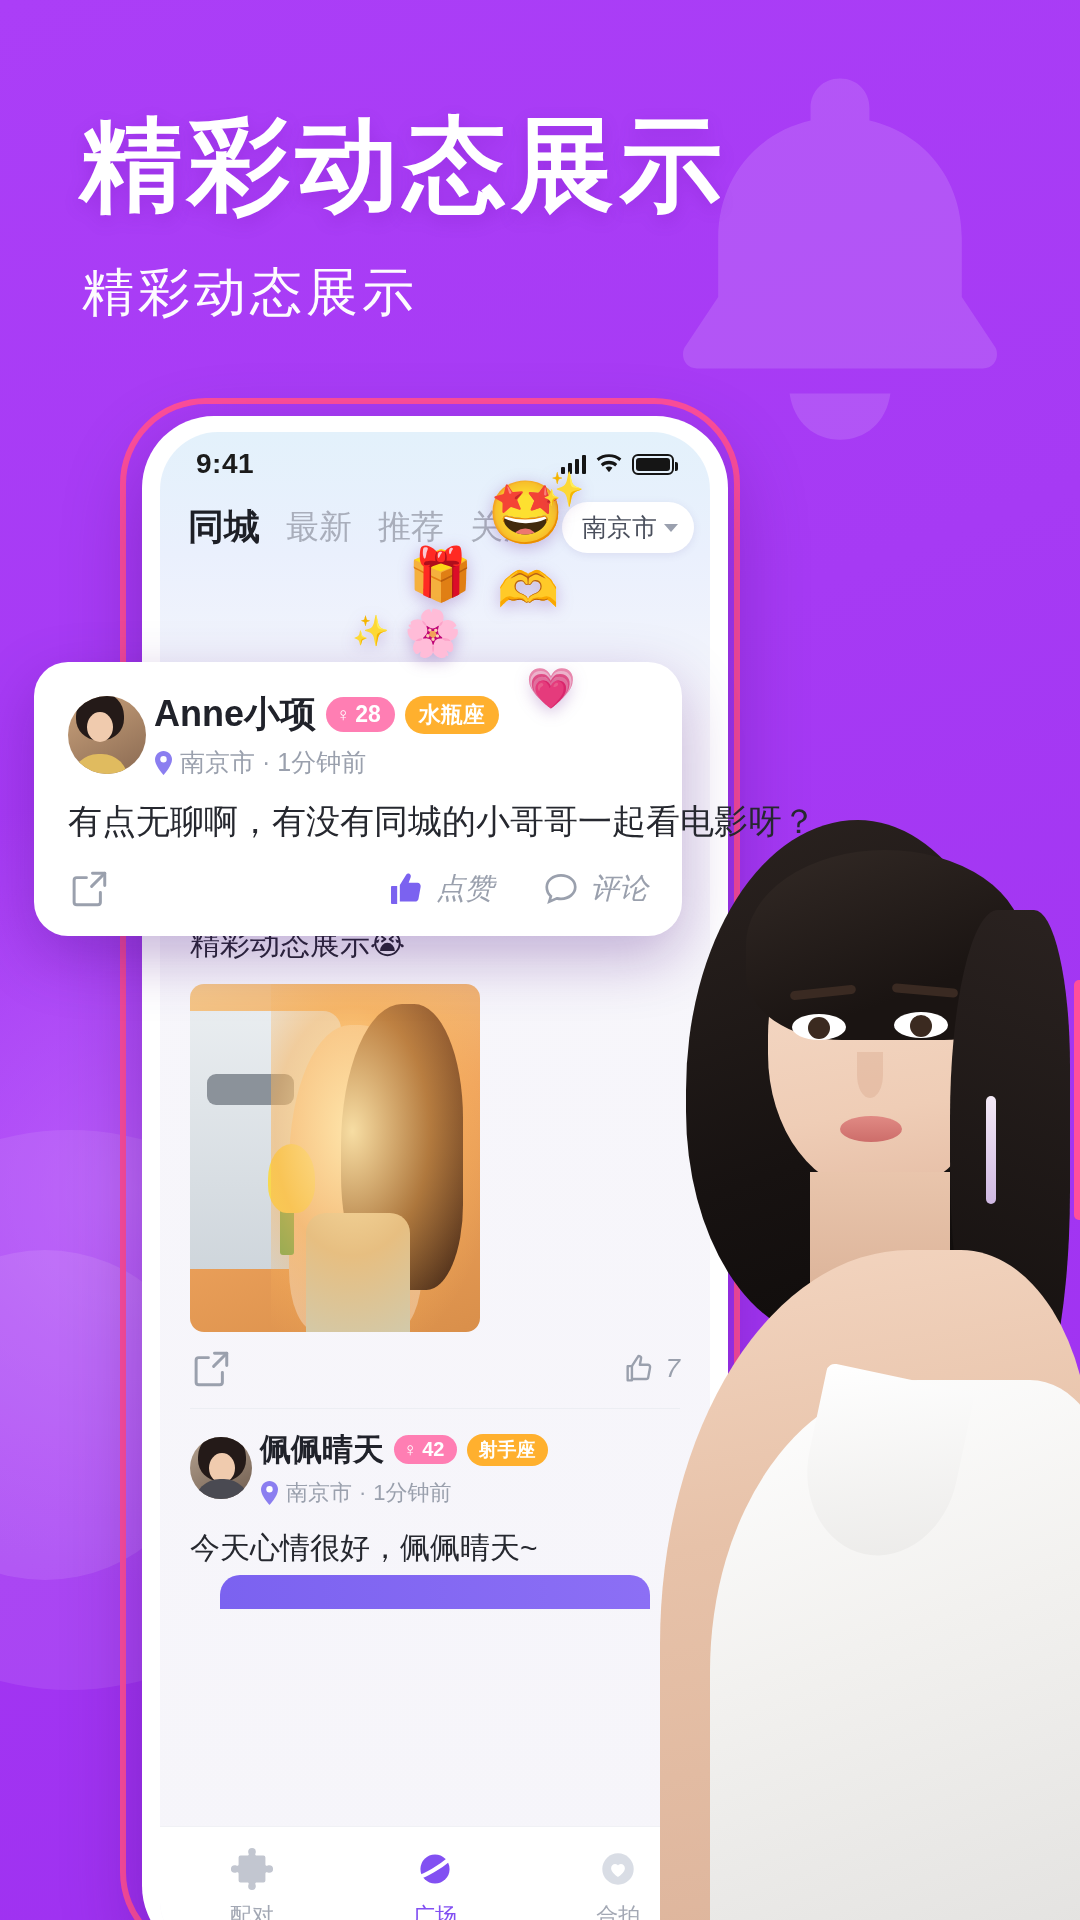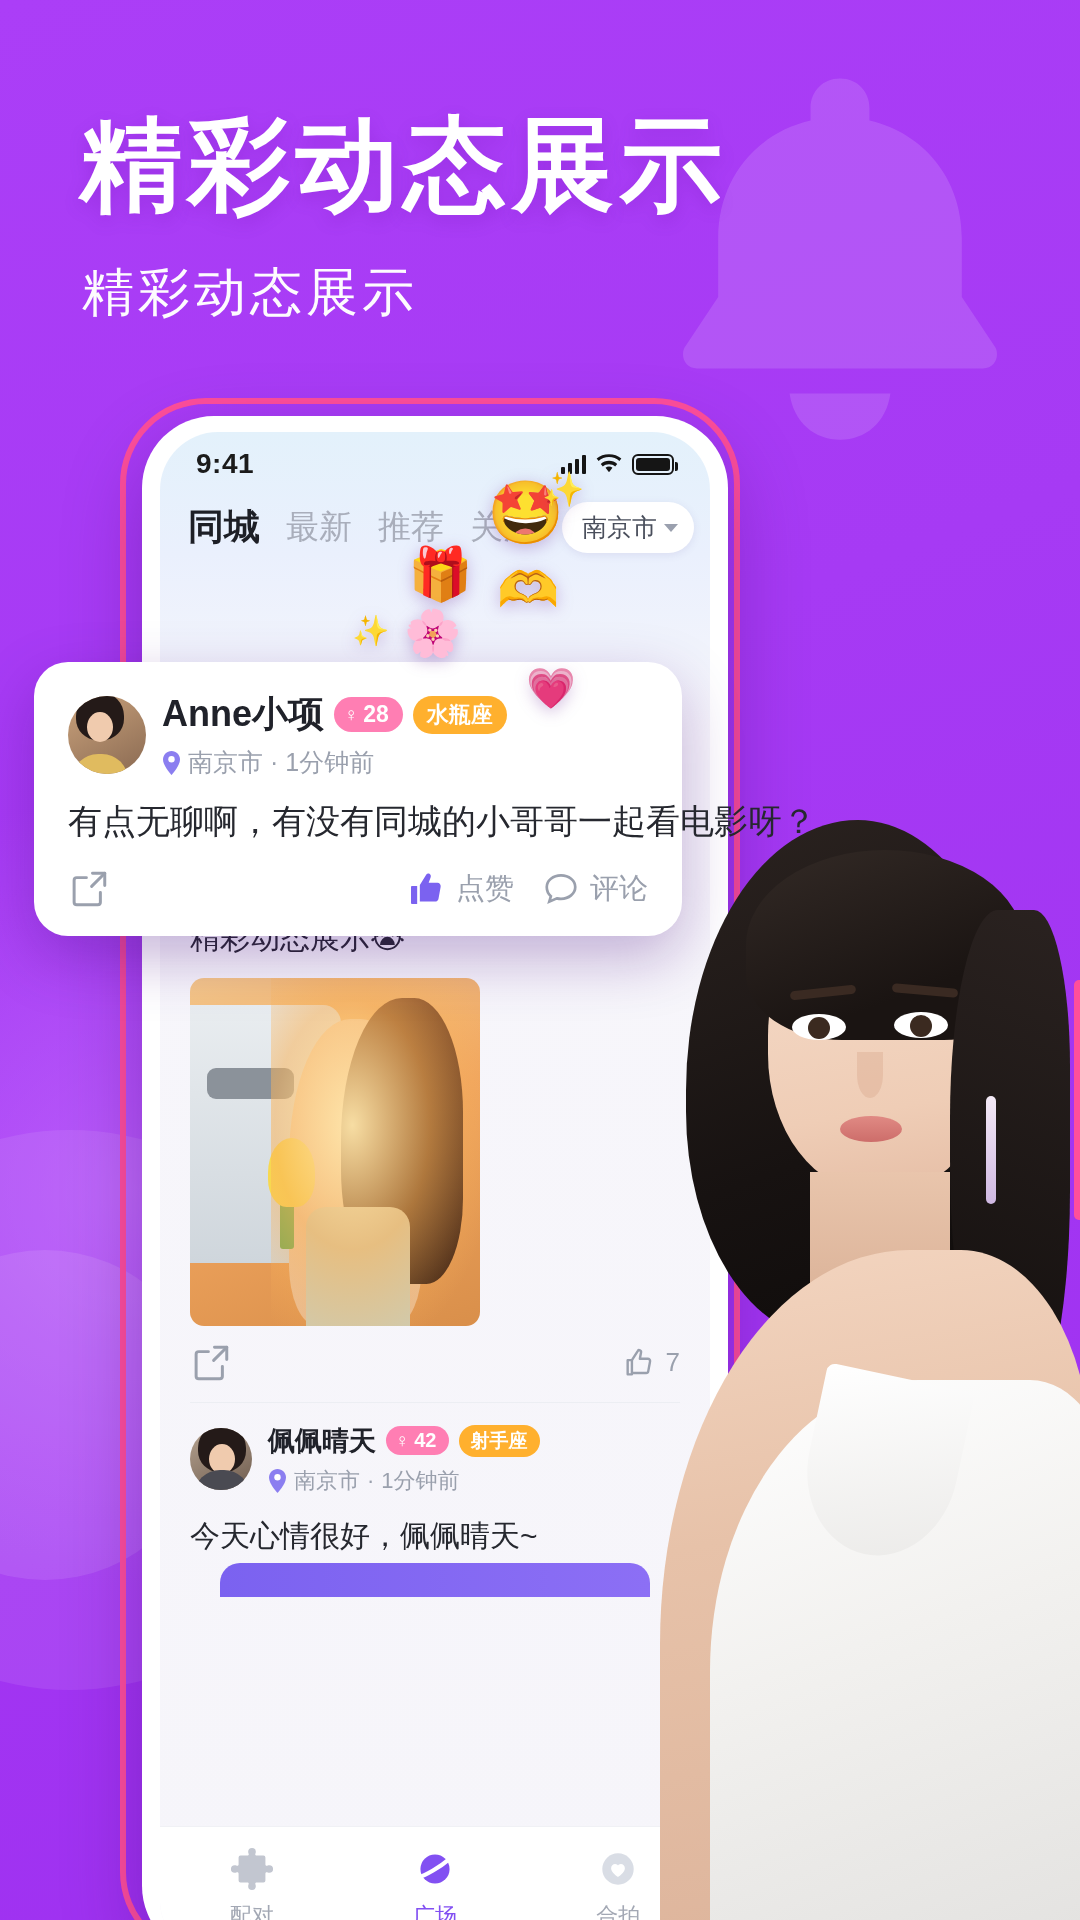--- a/index.html
+++ b/index.html
@@ -128,21 +128,21 @@
     white-space:nowrap;
   }
   .caret {
     width:0;height:0;border-left:7px solid transparent;
     border-right:7px solid transparent;border-top:8px solid #9aa0ae;
   }
 
   
   .feed { padding:0 0 0 0; }
   .post { padding:20px 30px 0 30px; }
-  .post-head { display:flex; align-items:center; gap:16px; }
+  .post-head { display:flex; align-items:center; gap:8px; }
   .avatar {
     width:62px; height:62px; border-radius:50%;
     flex:none; position:relative; overflow:hidden;
     background:linear-gradient(150deg,#caa27c,#8a6a52);
   }
   .avatar .hair {
     position:absolute; left:8px; top:-4px; width:48px; height:48px;
     background:#241a18; border-radius:50% 50% 44% 44%;
   }
   .avatar .face {
@@ -160,21 +160,21 @@
   .vbadge {
     position:absolute; left:44px; top:44px;
     width:24px; height:24px; border-radius:50%;
     background:#8b5cf6; border:2px solid #fff;
     color:#fff; font-size:14px; line-height:20px; text-align:center;
     font-weight:700;
   }
   .av-hold { position:relative; flex:none; }
 
   .namerow { display:flex; align-items:center; gap:10px; flex-wrap:nowrap; }
-  .uname { font-size:27px; font-weight:700; color:#20222a; white-space:nowrap; }
+  .uname { font-size:31px; font-weight:700; color:#20222a; white-space:nowrap; }
   .chip {
     display:inline-flex; align-items:center; gap:5px;
     border-radius:22px; padding:3px 12px 3px 9px;
     font-size:20px; font-weight:600; color:#fff; white-space:nowrap;
   }
   .chip.gender { background:#ff7eb3; }
   .chip.zodiac { background:#ffb02e; padding:3px 12px; font-size:19px; }
   .gsym { font-size:19px; line-height:1; }
   .metarow {
     display:flex; align-items:center; gap:7px;
@@ -228,21 +228,21 @@
     position:absolute; left:31%; top:62%; width:5%; height:16%;
     background:#6aa84f; border-radius:3px;
   }
 
   .actions {
     display:flex; align-items:center;
     margin-top:16px; padding-bottom:18px;
   }
   .share-ic { width:42px; height:42px; }
   .share-ic svg { width:42px; height:42px; display:block; }
-  .act-right { margin-left:auto; display:flex; align-items:flex-end; gap:28px; }
+  .act-right { margin-left:auto; display:flex; align-items:flex-end; gap:48px;font-style:italic; }
   .act {
     display:flex; align-items:center; gap:10px;
     font-size:26px; color:#9aa0ad;
   }
   .act svg { display:block; }
   .divider { height:1px; background:#eceef3; margin:0 30px; }
 
   
   .botnav {
     position:absolute; left:0; right:0; bottom:0; height:132px;

